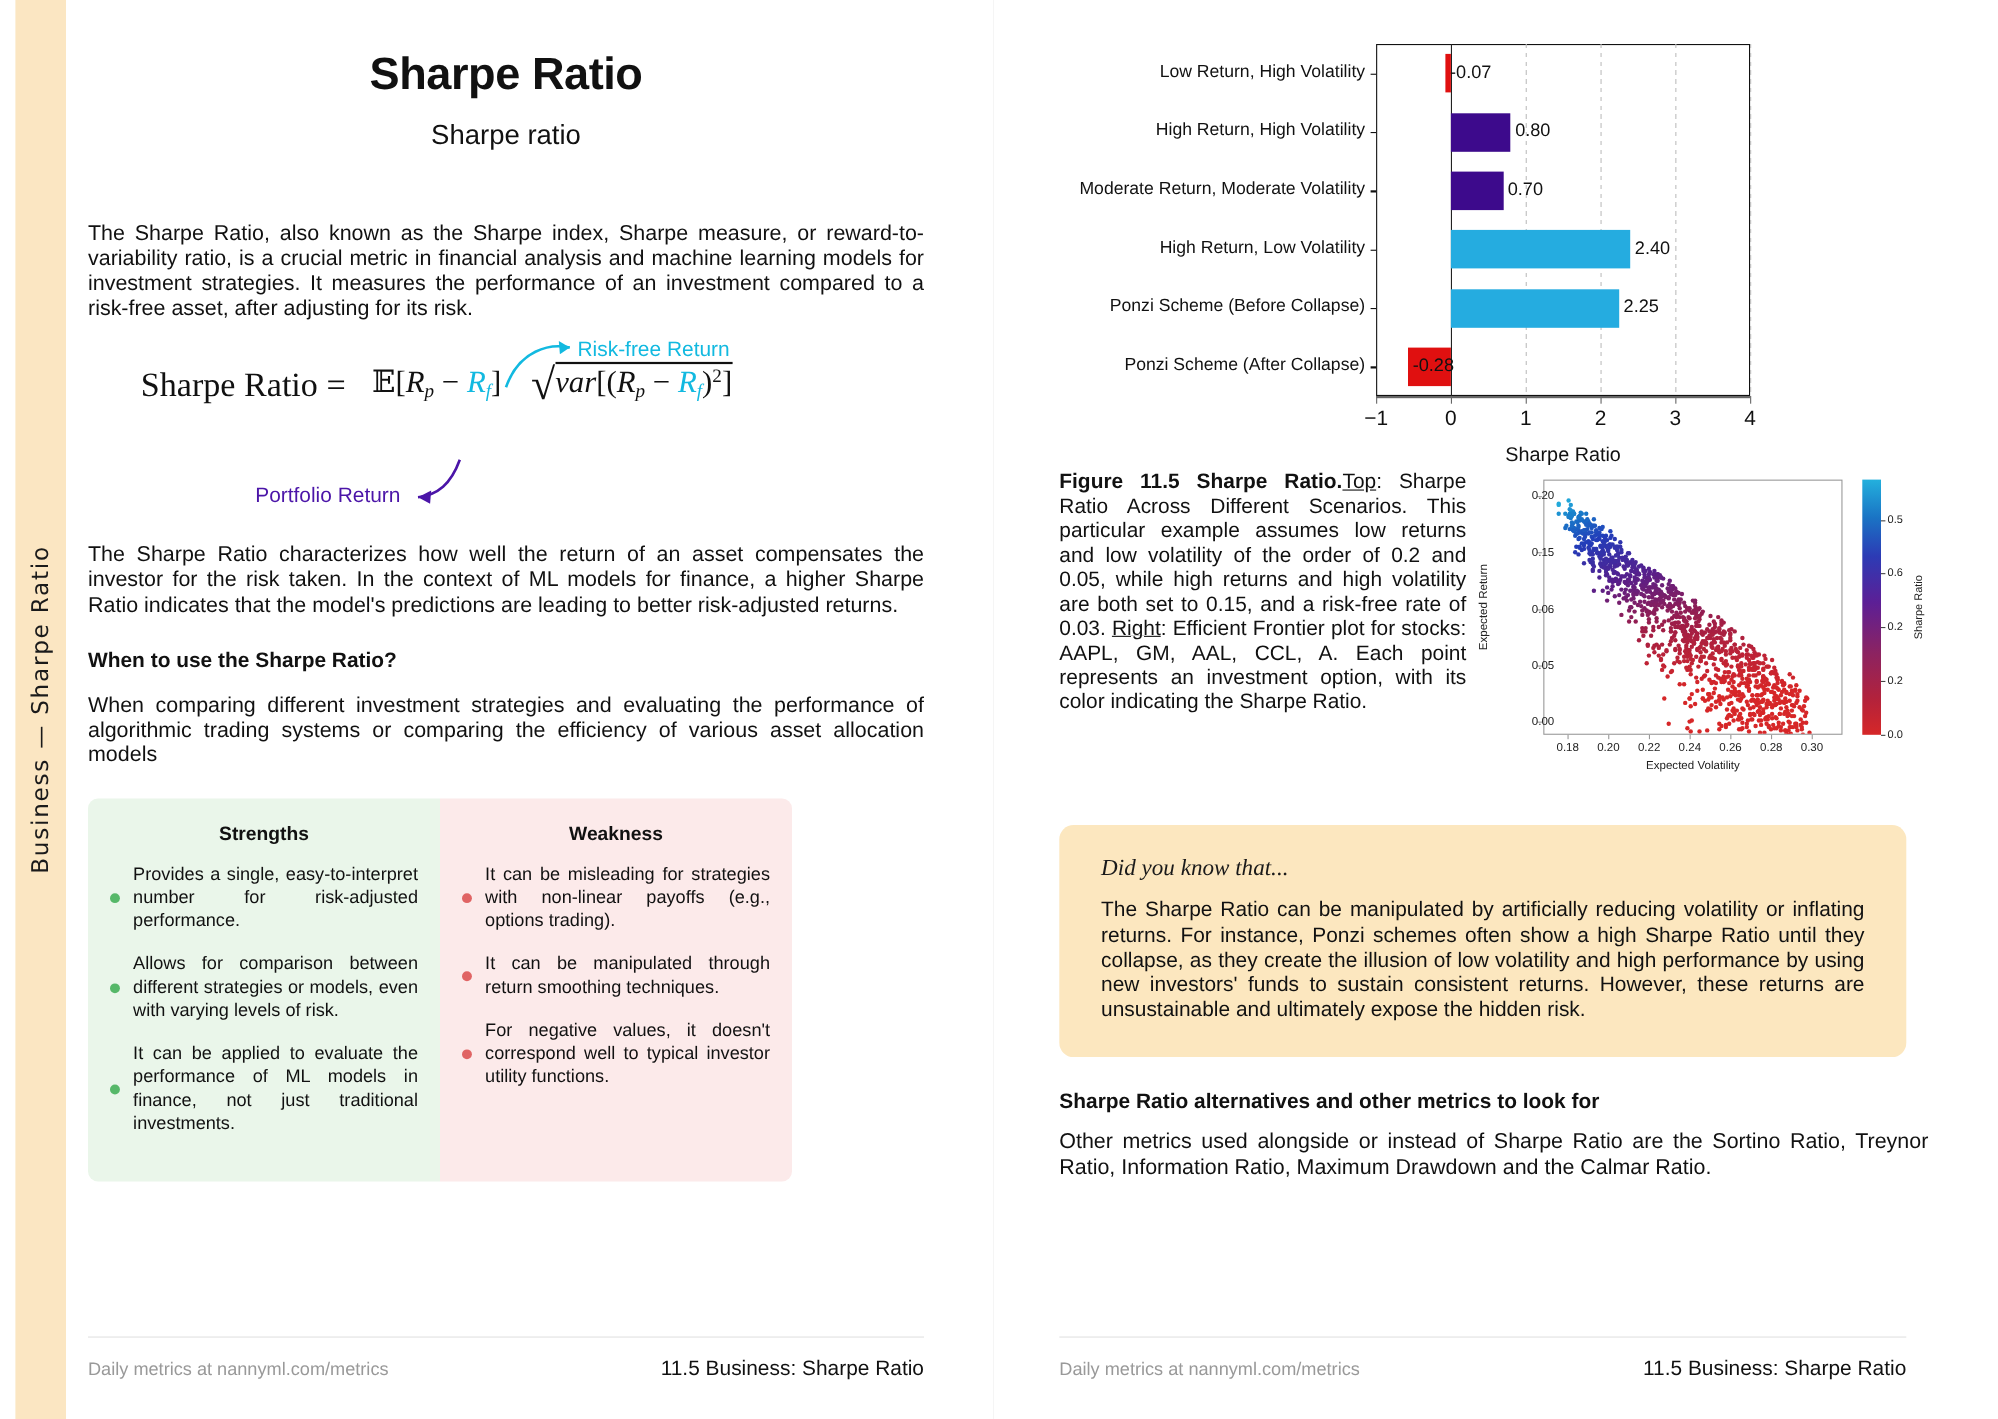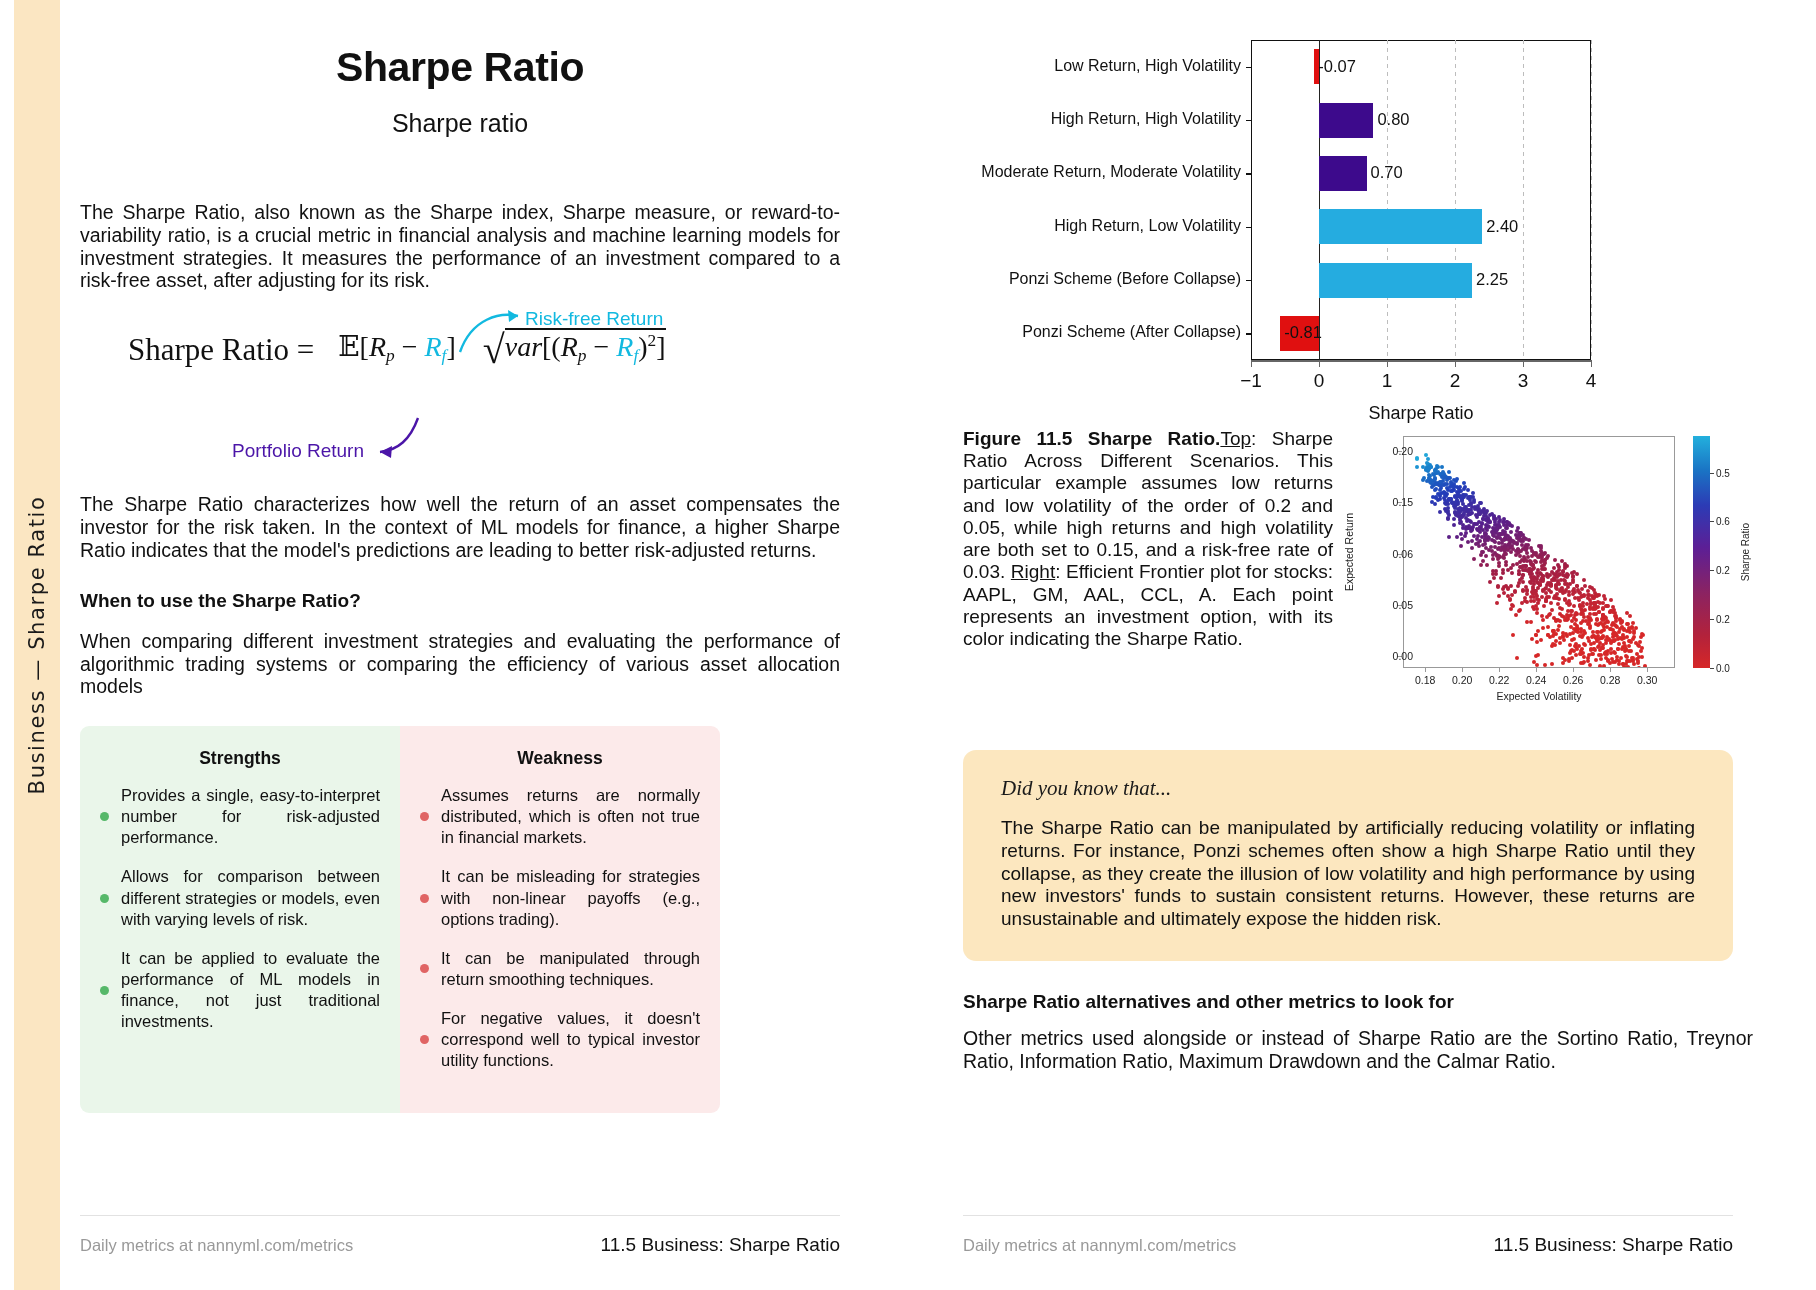--- a/index.html
+++ b/index.html
@@ -218,24 +218,20 @@
             <span class="dot dot-g"></span>
             <span class="sw-text">Allows for comparison between different strategies or models, even with varying levels of risk.</span>
           </div>
           <div class="sw-item">
             <span class="dot dot-g"></span>
             <span class="sw-text">It can be applied to evaluate the performance of ML models in finance, not just traditional investments.</span>
           </div>
         </div>
         <div class="sw-col sw-red">
           <div class="sw-head">Weakness</div>
-          <div class="sw-item">
-            <span class="dot dot-r"></span>
-            <span class="sw-text">Assumes returns are normally distributed, which is often not true in financial markets.</span>
-          </div>
           <div class="sw-item">
             <span class="dot dot-r"></span>
             <span class="sw-text">It can be misleading for strategies with non-linear payoffs (e.g., options trading).</span>
           </div>
           <div class="sw-item">
             <span class="dot dot-r"></span>
             <span class="sw-text">It can be manipulated through return smoothing techniques.</span>
           </div>
           <div class="sw-item">
             <span class="dot dot-r"></span>
@@ -279,21 +275,21 @@
             <div class="bc-ytick" style="left: 283px; top: 145.333px;"></div>
             <div class="bc-bar" style="left: 356px; width: 163.2px; top: 181.167px; background: rgb(37, 172, 224);"></div>
             <div class="bc-val" style="top: 188.667px; left: 523.2px;">2.40</div>
             <div class="bc-ylab" style="top: 188.667px; left: -22px; right: auto;">High Return, Low Volatility</div>
             <div class="bc-ytick" style="left: 283px; top: 198.667px;"></div>
             <div class="bc-bar" style="left: 356px; width: 153px; top: 234.5px; background: rgb(37, 172, 224);"></div>
             <div class="bc-val" style="top: 242px; left: 513px;">2.25</div>
             <div class="bc-ylab" style="top: 242px; left: -22px; right: auto;">Ponzi Scheme (Before Collapse)</div>
             <div class="bc-ytick" style="left: 283px; top: 252px;"></div>
             <div class="bc-bar" style="left: 317.24px; width: 38.76px; top: 287.833px; background: rgb(224, 16, 16);"></div>
-            <div class="bc-val" style="top: 295.333px; left: 321.24px;">-0.81</div>
+            <div class="bc-val" style="top: 295.333px; left: 321.24px;">-0.28</div>
             <div class="bc-ylab" style="top: 295.333px; left: -22px; right: auto;">Ponzi Scheme (After Collapse)</div>
             <div class="bc-ytick" style="left: 283px; top: 305.333px;"></div>
             <div class="bc-xaxis"></div>
             <div class="bc-xtick" style="left: 288px;"></div>
             <div class="bc-xlabel-t" style="left: 288px;">−1</div>
             <div class="bc-xtick" style="left: 356px;"></div>
             <div class="bc-xlabel-t" style="left: 356px;">0</div>
             <div class="bc-xtick" style="left: 424px;"></div>
             <div class="bc-xlabel-t" style="left: 424px;">1</div>
             <div class="bc-xtick" style="left: 492px;"></div>

